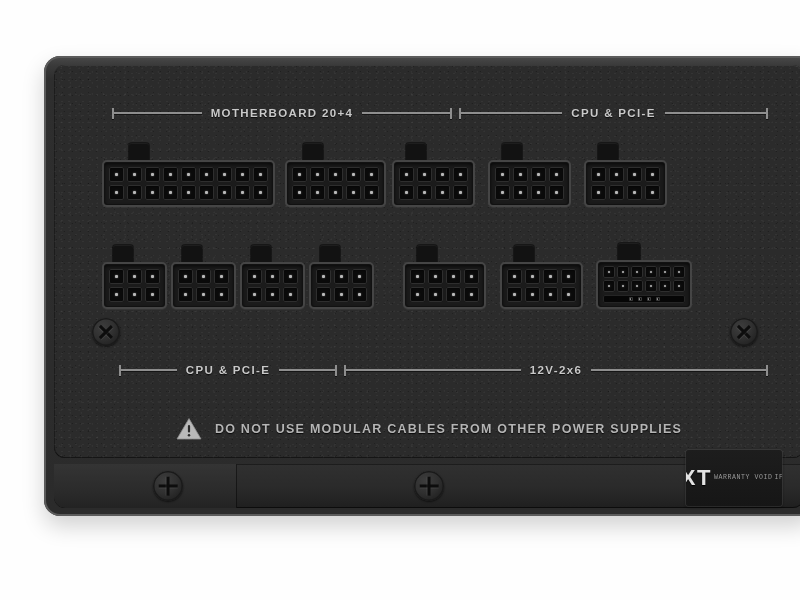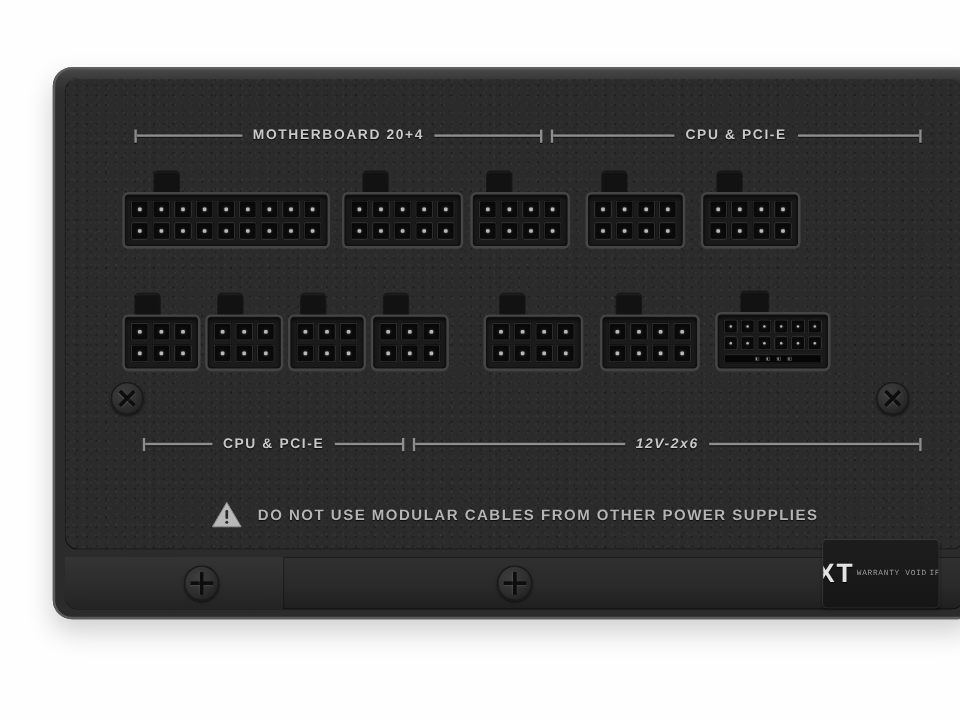--- a/index.html
+++ b/index.html
@@ -528,21 +528,21 @@
       <div class="rule-row" style="top:298px;">
         <div class="gap"></div>
         <div class="seg" style="flex:0 0 218px;">
           <div class="cap"></div>
           <div class="line"></div>
           <div class="seg-label">CPU &amp; PCI-E</div>
           <div class="line"></div>
           <div class="cap"></div>
         </div>
         <div class="gap"></div>
-        <div class="seg" style="flex:1 1 auto;font-style:italic;">
+        <div class="seg" style="flex:1 1 auto;">
           <div class="cap"></div>
           <div class="line"></div>
           <div class="seg-label">12V-2x6</div>
           <div class="line"></div>
           <div class="cap"></div>
         </div>
       </div>
 
       <div class="warn" style="top:352px;">
         <svg class="tri" viewBox="0 0 26 24">

